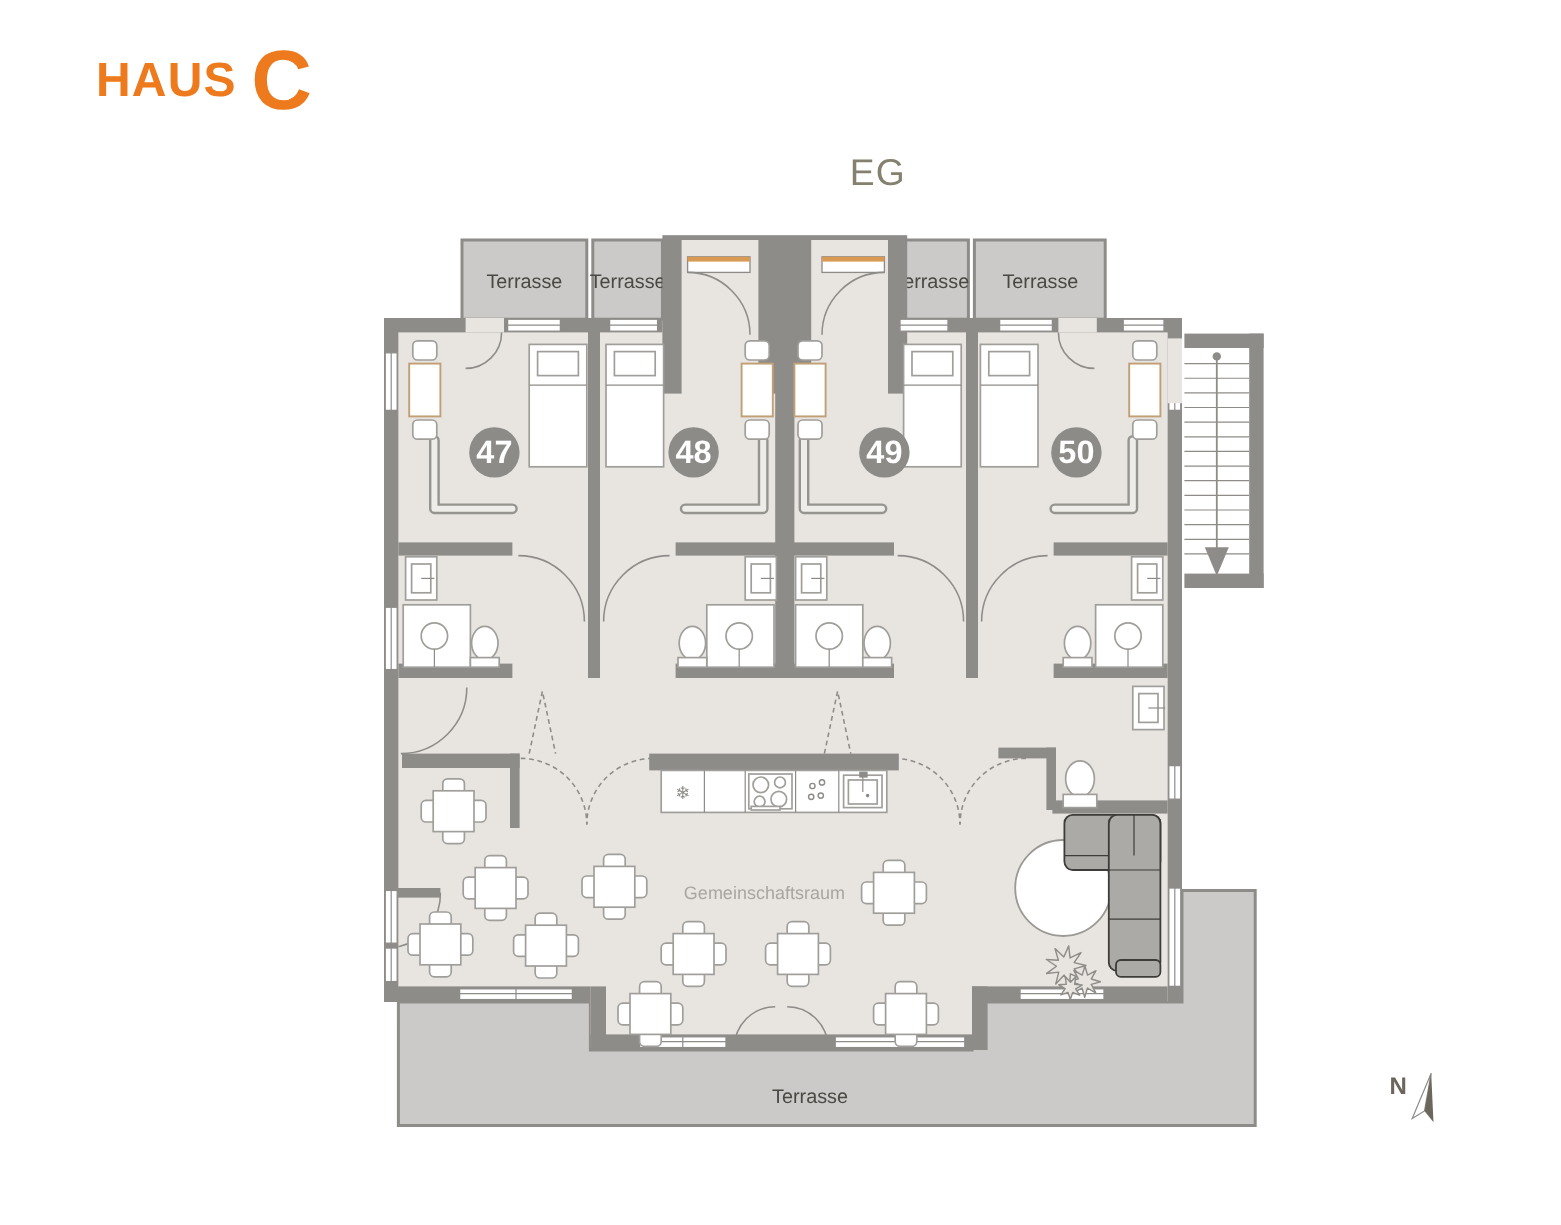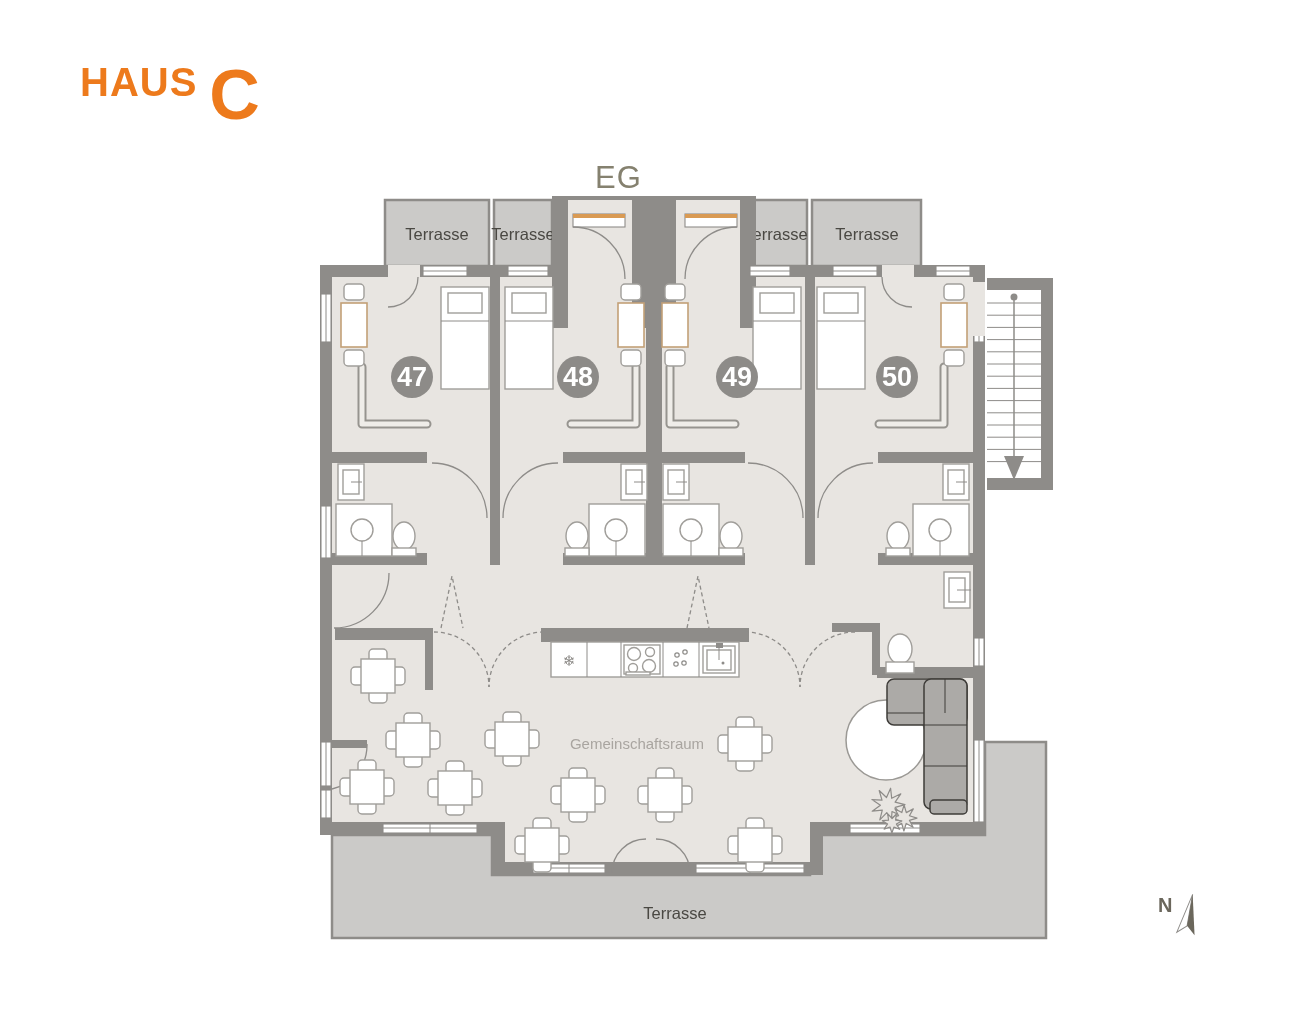--- a/index.html
+++ b/index.html
@@ -1,21 +1,21 @@
 <!DOCTYPE html>
 <html style="--accent: #ED7A1C; --wall: #8E8C89; --floor: #E8E5E1; --terrace: #CBCAC8; --badge: #8D8B88; --muted: #85816F;"><head>
 <meta charset="utf-8">
 <style>
   html,body{margin:0;padding:0;background:#fff;width:1301px;height:1021px;overflow:hidden;}
   body{font-family:"Liberation Sans",sans-serif;position:relative;}
-  #title{position:absolute;left:80px;top:60px;color:var(--accent);display:flex;align-items:flex-start;gap:12px;}
+  #title{position:absolute;left:80px;top:32px;color:var(--accent);display:flex;align-items:center;gap:12px;}
   #title .haus{font-size:40px;font-weight:600;letter-spacing:1px;}
   #title .letter{font-size:70px;font-weight:700;line-height:1;}
-  #floorlabel{position:absolute;left:595px;top:126px;width:160px;text-align:left;
-              font-size:31px;color:var(--muted);letter-spacing:1px;margin-top:34px;}
+  #floorlabel{position:absolute;left:595px;top:126px;width:160px;text-align:right;
+              font-size:31px;color:var(--muted);letter-spacing:1px;}
   svg{position:absolute;left:0;top:0;}
   .wall{fill:var(--wall);}
   .floor{fill:var(--floor);}
   .terr{fill:var(--terrace);stroke:var(--wall);stroke-width:2.5px;}
   .furn{fill:#fff;stroke:#a09e9a;stroke-width:1.4px;}
   .tan{fill:#fff;stroke:#c2a077;stroke-width:1.6px;}
   .arc{fill:none;stroke:#8e8c89;stroke-width:1.3px;}
   .dash{fill:none;stroke:#8e8c89;stroke-width:1.3px;stroke-dasharray:4 3;}
   .win{fill:#fff;stroke:#8e8c89;stroke-width:1.1px;}
   .wline{stroke:#8e8c89;stroke-width:1px;}

